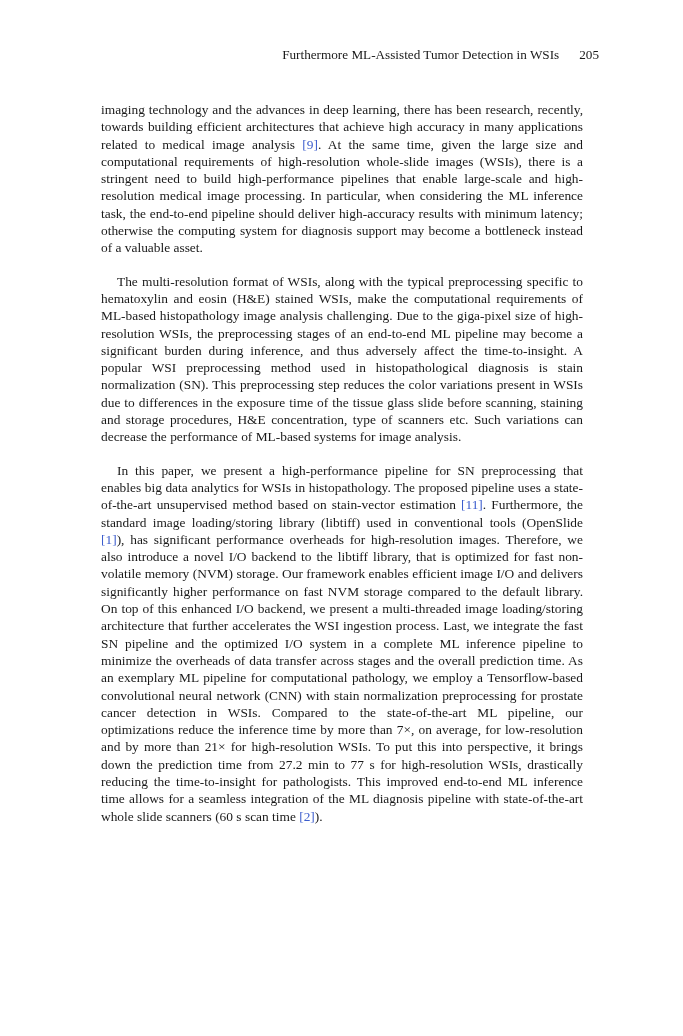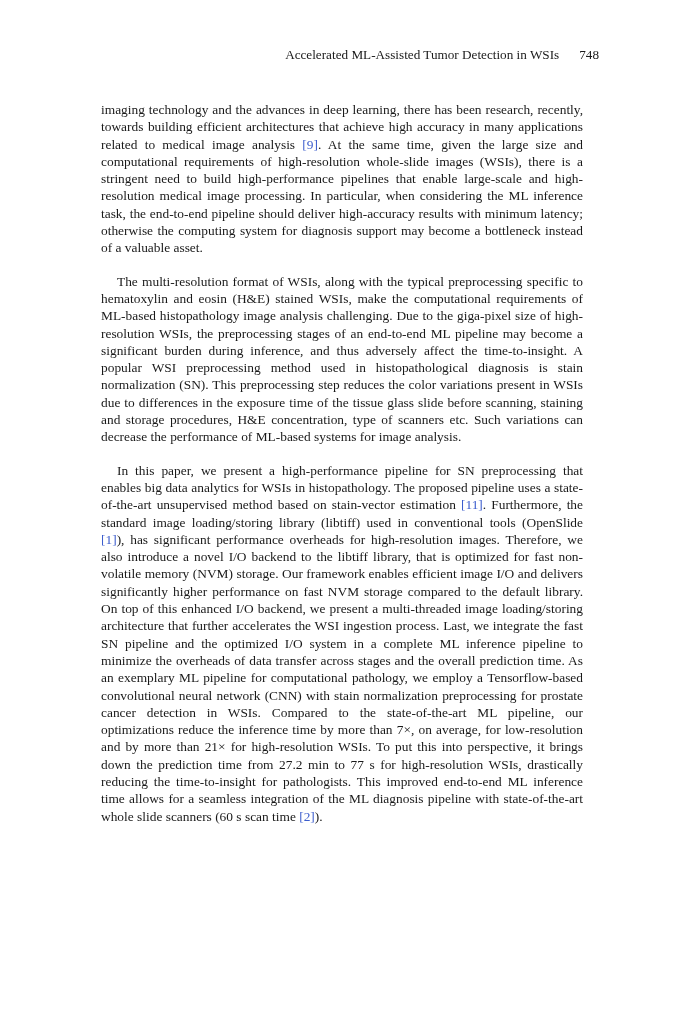--- a/index.html
+++ b/index.html
@@ -51,21 +51,21 @@
   }
   .cite {
     color: var(--cite-color, #3c5dcd);
   }
 </style>
 </head>
 <body>
 
 <div class="page">
   <div class="running-head">
-    <span>Accelerated ML-Assisted Tumor Detection in WSIs</span>
-    <span class="pageno">748</span>
+    <span>Furthermore ML-Assisted Tumor Detection in WSIs</span>
+    <span class="pageno">205</span>
   </div>
   <div class="body-text">
       <p class="noindent"><span>imaging technology and the advances in deep learning, there has been research, recently, towards building efficient architectures that achieve high accuracy in many applications related to medical image analysis </span><span class="cite">[9]</span><span>. At the same time, given the large size and computational requirements of high-resolution whole-slide images (WSIs), there is a stringent need to build high-performance pipelines that enable large-scale and high-resolution medical image processing. In particular, when considering the ML inference task, the end-to-end pipeline should deliver high-accuracy results with minimum latency; otherwise the computing system for diagnosis support may become a bottleneck instead of a valuable asset.</span></p>
       <p><span>The multi-resolution format of WSIs, along with the typical preprocessing specific to hematoxylin and eosin (H&amp;E) stained WSIs, make the computational requirements of ML-based histopathology image analysis challenging. Due to the giga-pixel size of high-resolution WSIs, the preprocessing stages of an end-to-end ML pipeline may become a significant burden during inference, and thus adversely affect the time-to-insight. A popular WSI preprocessing method used in histopathological diagnosis is stain normalization (SN). This preprocessing step reduces the color variations present in WSIs due to differences in the exposure time of the tissue glass slide before scanning, staining and storage procedures, H&amp;E concentration, type of scanners etc. Such variations can decrease the performance of ML-based systems for image analysis.</span></p>
       <p><span>In this paper, we present a high-performance pipeline for SN preprocessing that enables big data analytics for WSIs in histopathology. The proposed pipeline uses a state-of-the-art unsupervised method based on stain-vector estimation </span><span class="cite">[11]</span><span>. Furthermore, the standard image loading/storing library (libtiff) used in conventional tools (OpenSlide </span><span class="cite">[1]</span><span>), has significant performance overheads for high-resolution images. Therefore, we also introduce a novel I/O backend to the libtiff library, that is optimized for fast non-volatile memory (NVM) storage. Our framework enables efficient image I/O and delivers significantly higher performance on fast NVM storage compared to the default library. On top of this enhanced I/O backend, we present a multi-threaded image loading/storing architecture that further accelerates the WSI ingestion process. Last, we integrate the fast SN pipeline and the optimized I/O system in a complete ML inference pipeline to minimize the overheads of data transfer across stages and the overall prediction time. As an exemplary ML pipeline for computational pathology, we employ a Tensorflow-based convolutional neural network (CNN) with stain normalization preprocessing for prostate cancer detection in WSIs. Compared to the state-of-the-art ML pipeline, our optimizations reduce the inference time by more than 7×, on average, for low-resolution and by more than 21× for high-resolution WSIs. To put this into perspective, it brings down the prediction time from 27.2 min to 77 s for high-resolution WSIs, drastically reducing the time-to-insight for pathologists. This improved end-to-end ML inference time allows for a seamless integration of the ML diagnosis pipeline with state-of-the-art whole slide scanners (60 s scan time </span><span class="cite">[2]</span><span>).</span></p>
     </div>
 </div>
 
 </body></html>

